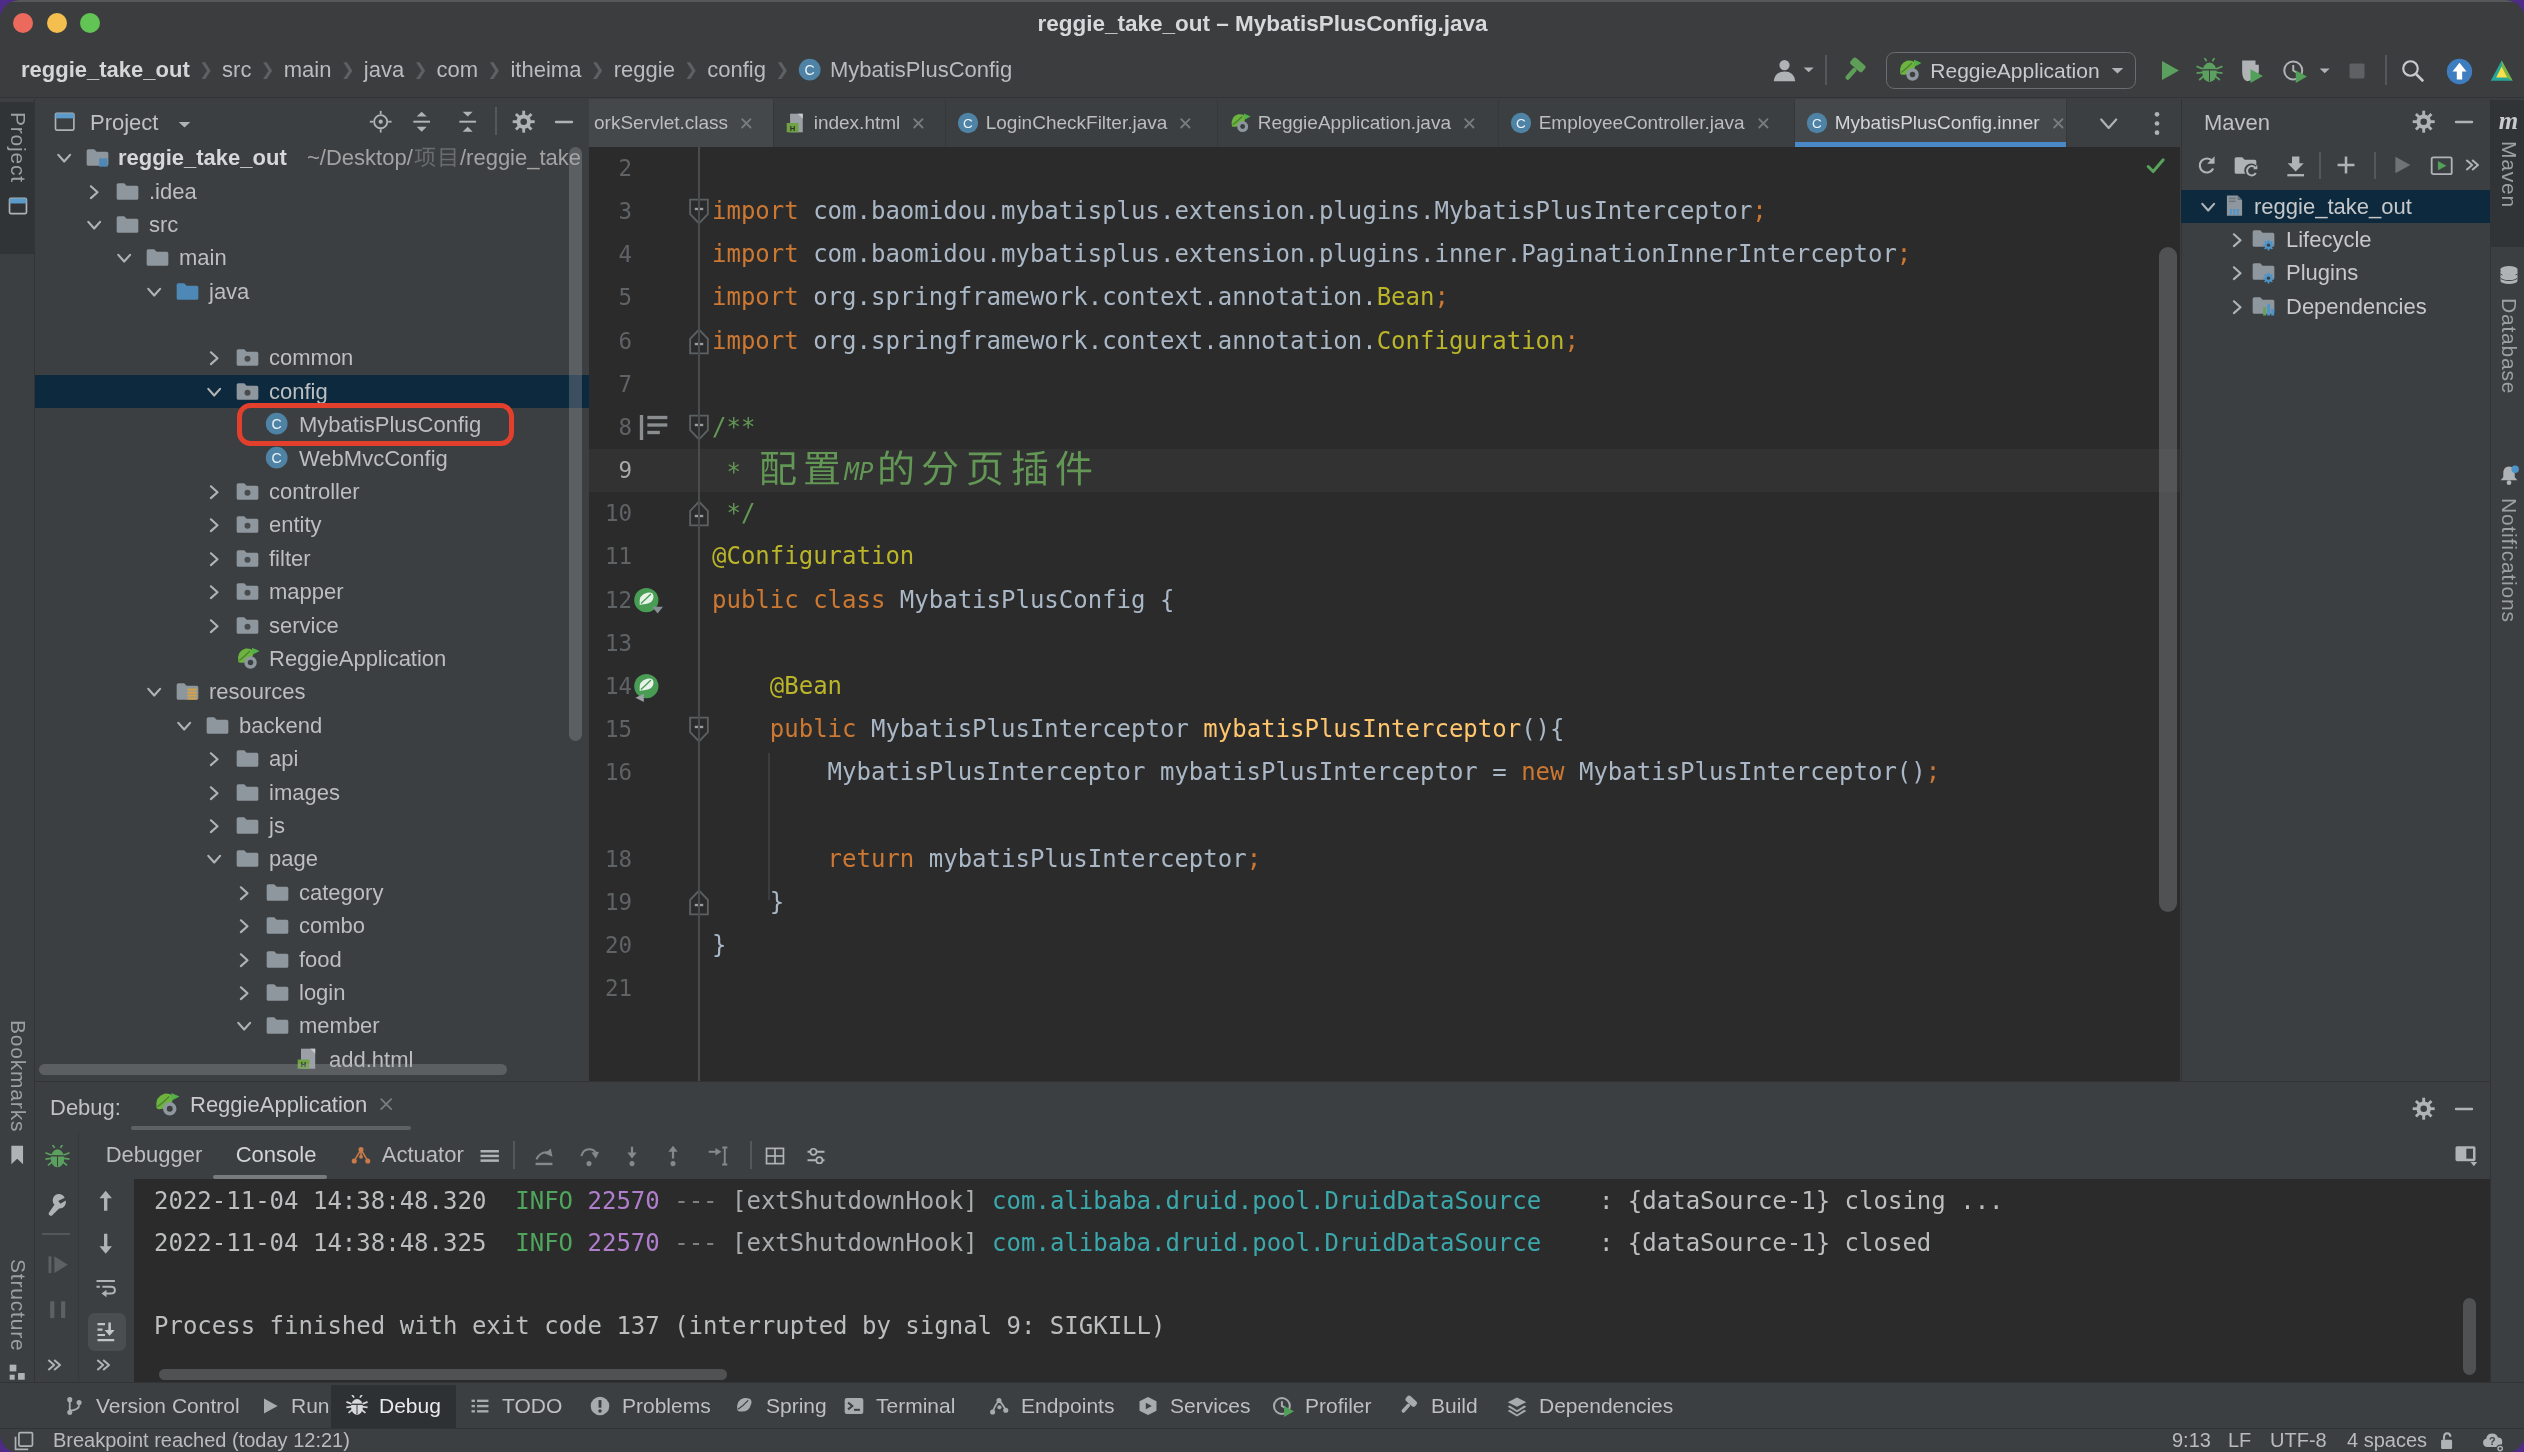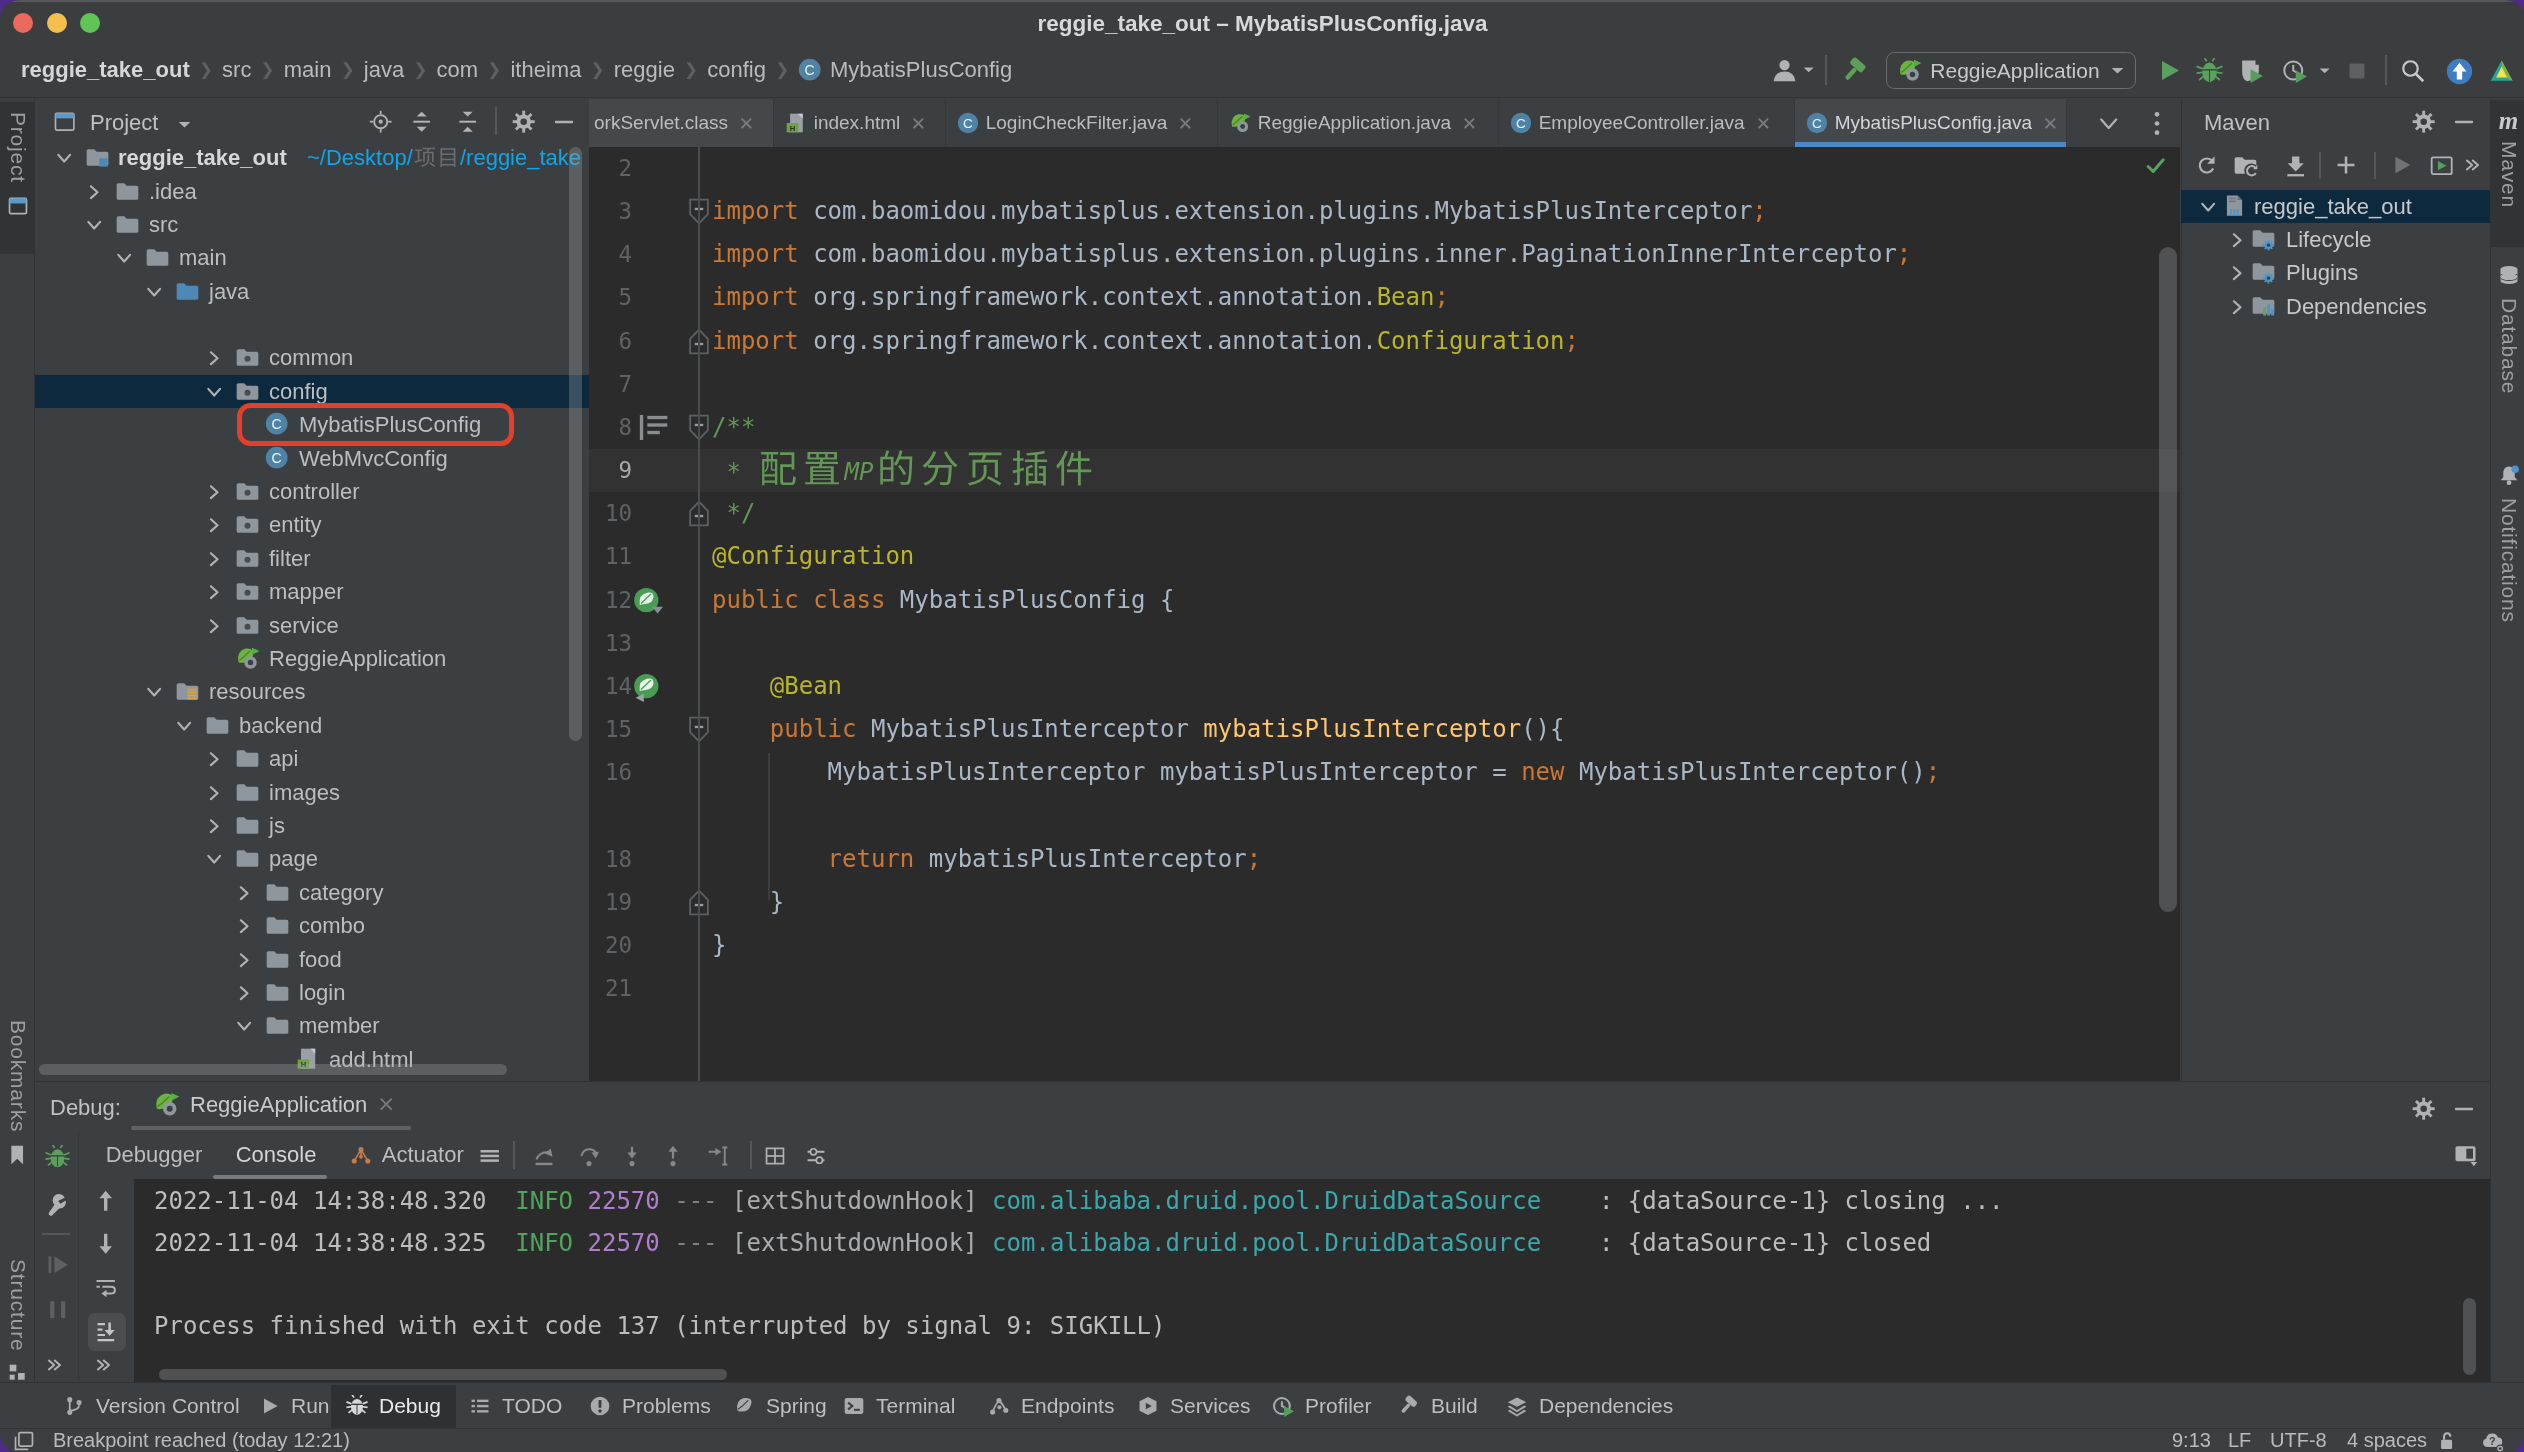--- a/index.html
+++ b/index.html
@@ -18,21 +18,21 @@
 .runpill .cfg { color:#C7CACC; font-size:21px; }
 .lstripe { position:absolute; left:0; top:99px; width:35px; height:1329px; background:#3C3F41; border-right:1.7px solid #313335; }
 .vtab { position:absolute; width:35px; display:flex; flex-direction:column; align-items:center; gap:11.7px; }
 .vtab.sel { background:#313437; }
 .vtab .vlabel { writing-mode:vertical-rl; font-size:21px; color:#9DA0A2; letter-spacing:0.8px; }
 .projbg { position:absolute; left:35px; top:99px; width:554px; height:983px; background:#3C3F41; }
 .ptitle { position:absolute; left:90px; top:110px; font-size:22px; color:#BFC1C3; }
 .trow { position:absolute; left:35px; width:554px; height:33px; overflow:hidden; }
 .trow.sel { background:#0D293E; }
 .tlabel { position:absolute; top:0; line-height:33px; font-size:22px; color:#BCBEC0; white-space:nowrap; }
-.tsuffix { position:absolute; top:0; line-height:33px; font-size:22px; color:#0ea5e9; white-space:nowrap; }
+.tsuffix { position:absolute; top:0; line-height:33px; font-size:22px; color:#a3a3a3; white-space:nowrap; }
 .tsuffix .cjkg { width:22px; height:22px; margin:0 0.8px; vertical-align:-2.5px; }
 .tsuffix .cjkg path { fill:#6A6D6F; }
 .redbox { position:absolute; border:5.8px solid #E2402C; border-radius:13.4px; z-index:5; }
 .editorbg { position:absolute; left:589px; top:147px; width:1591px; height:934px; background:#2B2B2B; }
 .etabs { position:absolute; left:589px; top:99px; width:1503px; height:48px; display:flex; }
 .etab { position:relative; display:flex; align-items:center; gap:6.7px; padding:0 11px; font-size:19px; color:#BBBDBF; border-right:1.7px solid #36393B; overflow:hidden; flex-shrink:0; }
 .etab > span:nth-last-child(2) { white-space:nowrap; }
 .etab.lighter { background:#45484A; padding-left:5px; }
 .etab.active { background:#45484A; color:#D2D4D6; }
 .etab.active::after { content:""; position:absolute; left:0; right:0; bottom:-0.8px; height:5.8px; background:#4A88C7; }
@@ -717,21 +717,21 @@
           </svg>
         </span>
       </div>
       <div class="etab active" style="width:272px">
         <span class="etic">
           <svg width="22" height="22" viewBox="0 0 26 26" style="font-size:23px">
             <circle cx="13.0" cy="13.0" r="12.0" fill="#4F83A5"></circle>
             <text x="13.0" y="18.72" font-family="Liberation Sans,sans-serif" font-size="16" fill="#EAF3F8" text-anchor="middle">C</text>
           </svg>
         </span>
-        <span>MybatisPlusConfig.java</span>
+        <span>MybatisPlusConfig.inner</span>
         <span class="etclose">
           <svg width="16.7" height="16.7" viewBox="0 0 20 20">
             <path d="M5 5 L15 15 M15 5 L5 15" stroke="#787C80" stroke-width="2.2" stroke-linecap="round"></path>
           </svg>
         </span>
       </div>
     </div>
     <span style="position:absolute;left:2097px;top:112px;display:flex">
       <svg width="23.4" height="23.4" viewBox="0 0 28 28">
         <path d="M5.04 8.96 L14.0 19.040000000000003 L22.959999999999997 8.96" stroke="#AFB3B6" stroke-width="2.6" fill="none" stroke-linecap="round" stroke-linejoin="round"></path>

